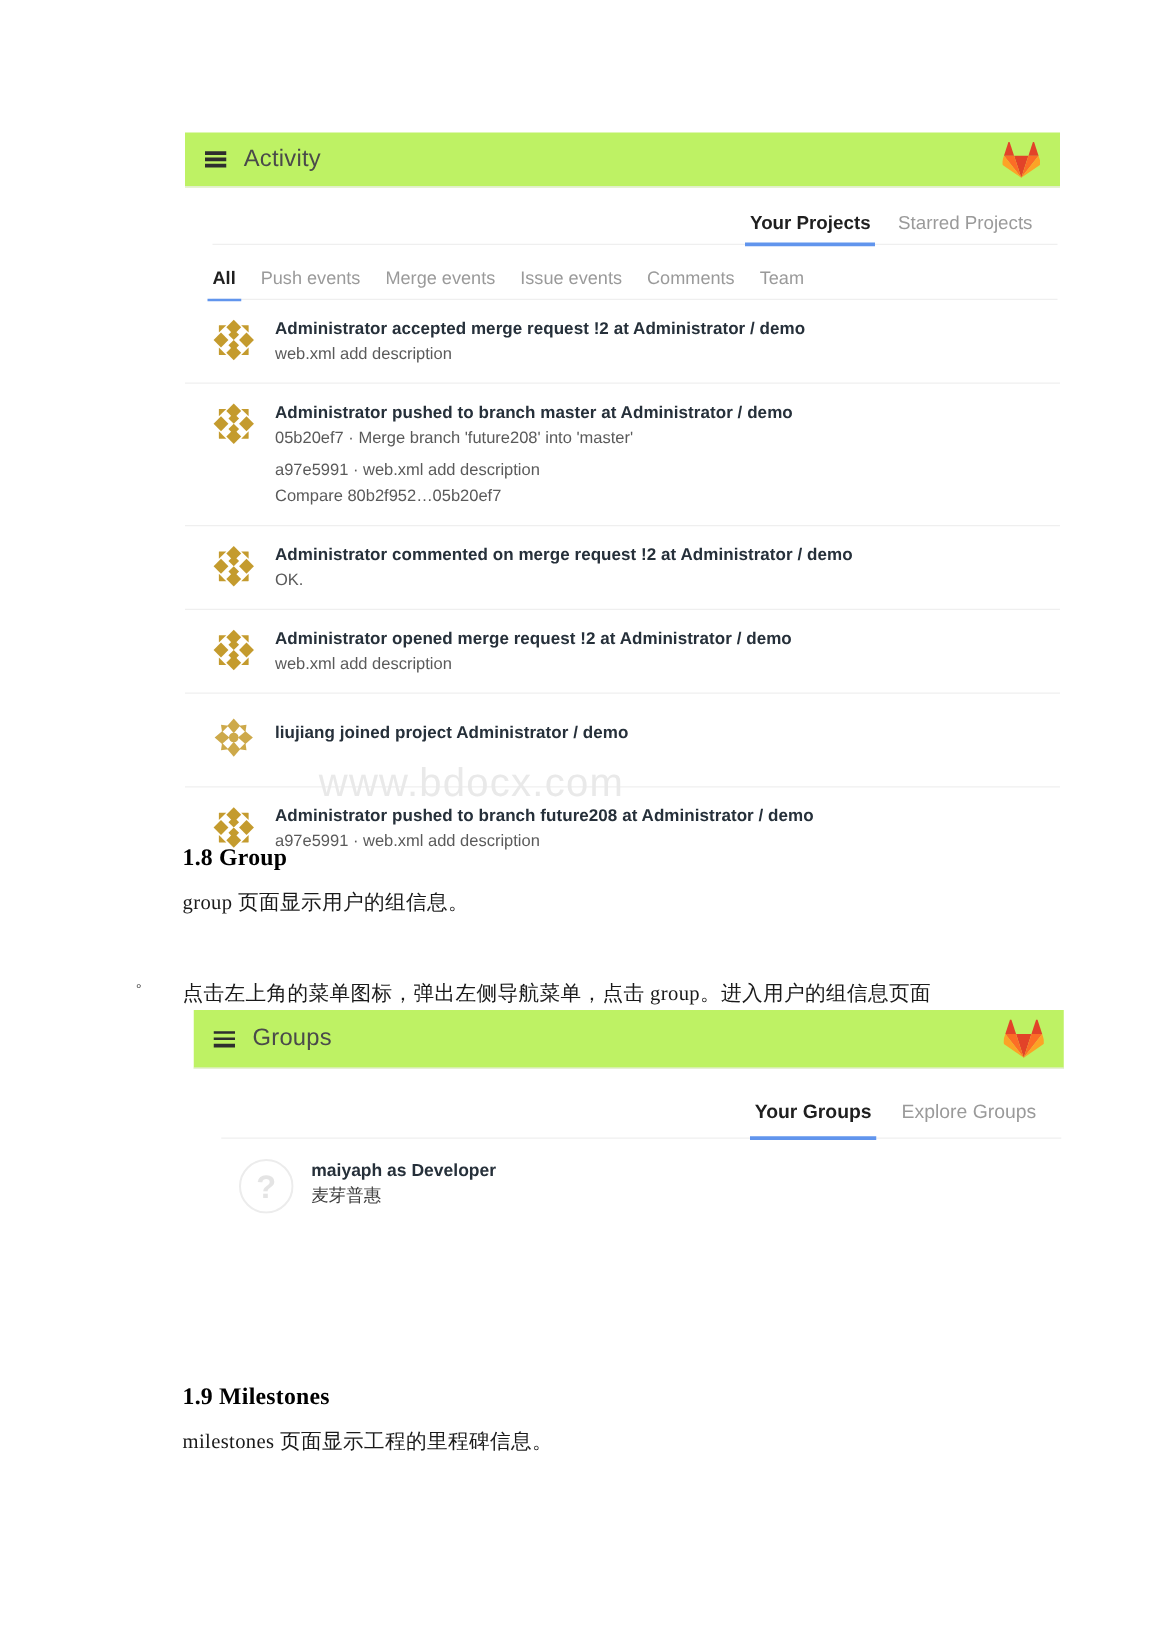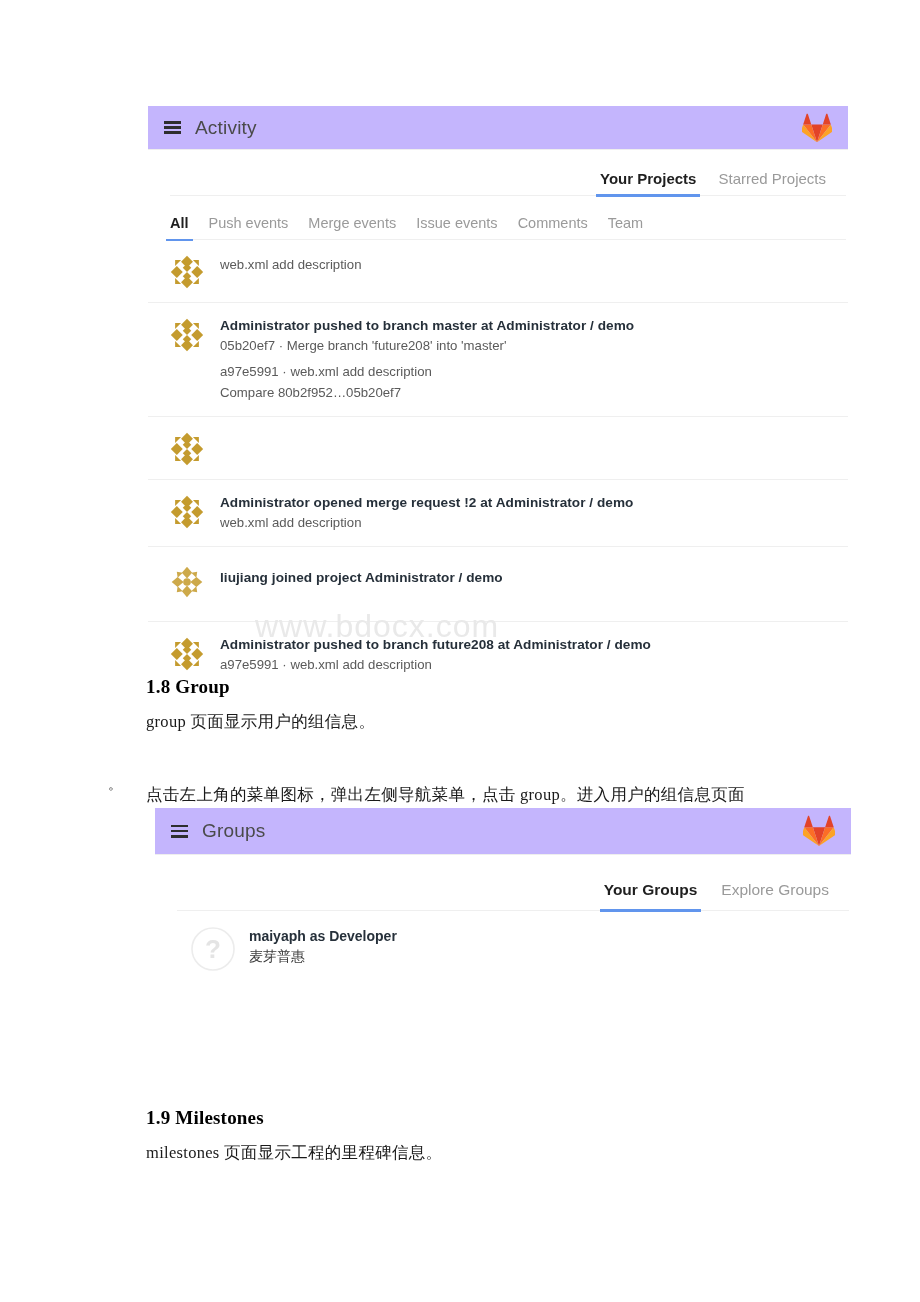--- a/index.html
+++ b/index.html
@@ -36,21 +36,21 @@
   }
 
   
   .gl-panel {
     position: absolute;
     background: #ffffff;
     box-sizing: border-box;
   }
   .gl-header {
     height: 44px;
-    background: #c4b5fd;
+    background: #bef264;
     border-bottom: 1px solid #eeeeee;
     display: flex;
     align-items: center;
     padding: 0 14px 0 16px;
     box-sizing: border-box;
     position: relative;
   }
   .hamburger {
     width: 17px;
     height: 13px;
@@ -278,20 +278,21 @@
             <path d="M20 10 L25 15 L20 20 L15 15 Z"></path>
             <path d="M20 20 L25 25 L20 30 L15 25 Z"></path>
             <path d="M6 6 L13 6 L6 13 Z"></path>
             <path d="M34 6 L34 13 L27 6 Z"></path>
             <path d="M6 34 L6 27 L13 34 Z"></path>
             <path d="M34 34 L27 34 L34 27 Z"></path>
           </g>
         </svg>
       </span>
       <div class="event-body">
+        <div class="event-title">Administrator accepted merge request !2 at Administrator / demo</div>
         <div class="event-line">web.xml add description</div>
       </div>
     </div>
 
     <div class="event">
       <span class="avatar">
         <svg viewBox="0 0 40 40" width="34" height="34" aria-hidden="true">
           <circle cx="20" cy="20" r="20" fill="#ffffff"></circle>
           <g fill="#c49b2e">
             <path d="M20 1 L27 8 L20 15 L13 8 Z"></path>
@@ -326,20 +327,24 @@
             <path d="M25 20 L32 13 L39 20 L32 27 Z"></path>
             <path d="M20 10 L25 15 L20 20 L15 15 Z"></path>
             <path d="M20 20 L25 25 L20 30 L15 25 Z"></path>
             <path d="M6 6 L13 6 L6 13 Z"></path>
             <path d="M34 6 L34 13 L27 6 Z"></path>
             <path d="M6 34 L6 27 L13 34 Z"></path>
             <path d="M34 34 L27 34 L34 27 Z"></path>
           </g>
         </svg>
       </span>
+      <div class="event-body">
+        <div class="event-title">Administrator commented on merge request !2 at Administrator / demo</div>
+        <div class="event-line">OK.</div>
+      </div>
     </div>
 
     <div class="event">
       <span class="avatar">
         <svg viewBox="0 0 40 40" width="34" height="34" aria-hidden="true">
           <circle cx="20" cy="20" r="20" fill="#ffffff"></circle>
           <g fill="#c49b2e">
             <path d="M20 1 L27 8 L20 15 L13 8 Z"></path>
             <path d="M20 25 L27 32 L20 39 L13 32 Z"></path>
             <path d="M1 20 L8 13 L15 20 L8 27 Z"></path>

